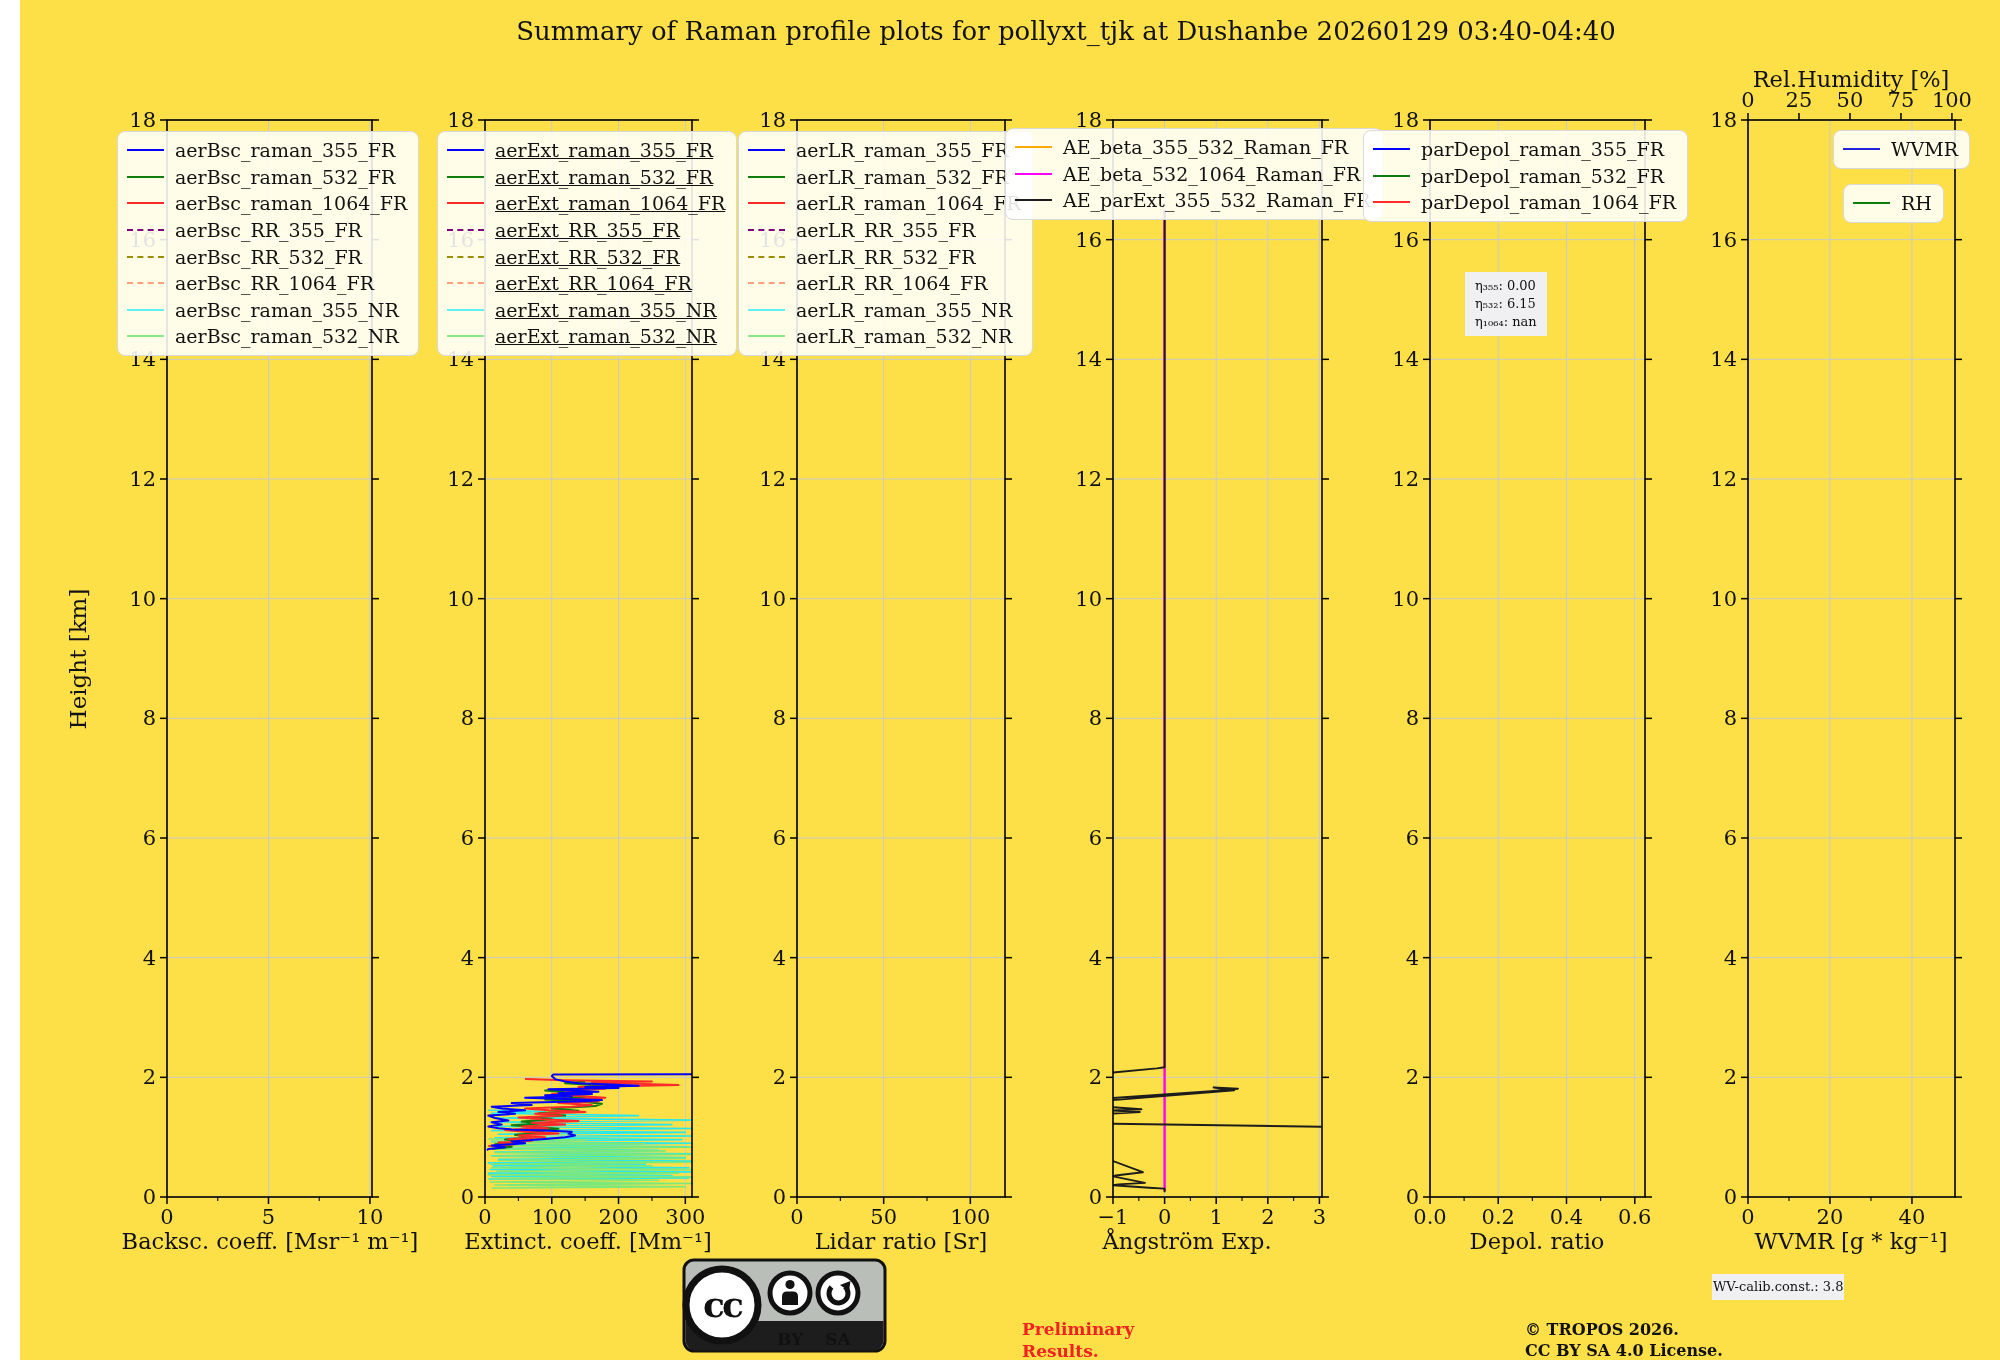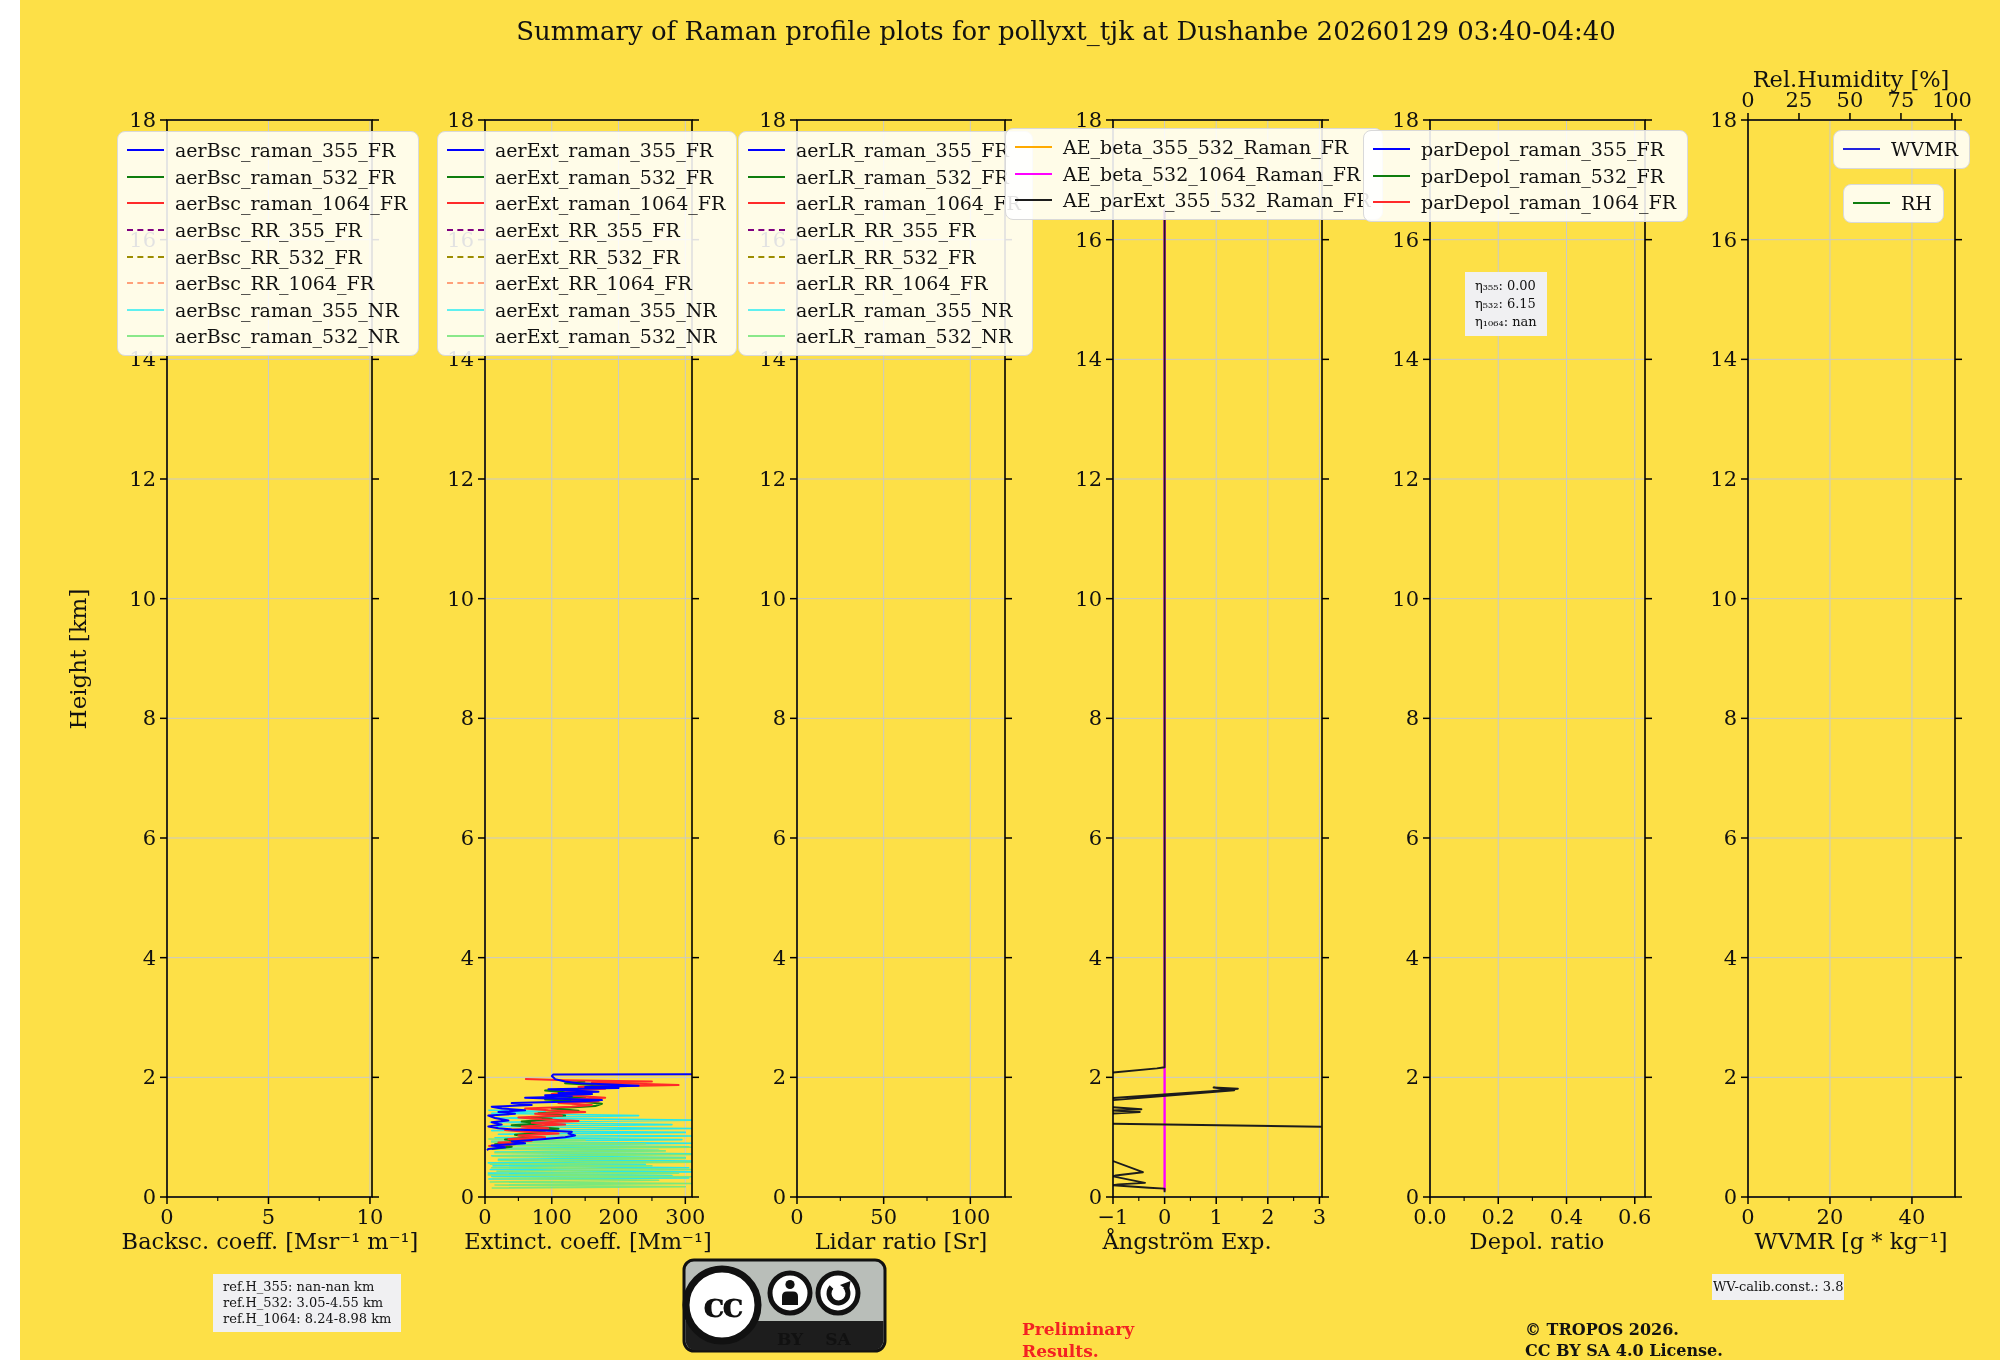--- a/index.html
+++ b/index.html
@@ -459,21 +459,21 @@
         </div>
         <div class="row">
           <span class="sample" style="border-top-color: rgb(95, 240, 240);"></span>
           <span>aerBsc_raman_355_NR</span>
         </div>
         <div class="row">
           <span class="sample" style="border-top-color: rgb(138, 232, 138);"></span>
           <span>aerBsc_raman_532_NR</span>
         </div>
       </div>
-      <div class="legend" style="left: 417px; top: 131px;">
+      <div class="legend" style="left: 417px; top: 131px; text-decoration: underline;">
         <div class="row">
           <span class="sample" style="border-top-color: rgb(0, 0, 255);"></span>
           <span>aerExt_raman_355_FR</span>
         </div>
         <div class="row">
           <span class="sample" style="border-top-color: rgb(14, 125, 14);"></span>
           <span>aerExt_raman_532_FR</span>
         </div>
         <div class="row">
           <span class="sample" style="border-top-color: rgb(255, 42, 42);"></span>
@@ -575,25 +575,20 @@
         </div>
       </div>
     </div>
 
   <div class="abs notebox eta-box">
     <div>η₃₅₅: 0.00</div>
     <div>η₅₃₂: 6.15</div>
     <div>η₁₀₆₄: nan</div>
   </div>
 
-  <div class="abs notebox ref-box">
-    <div>ref.H_355: nan-nan km</div>
-    <div>ref.H_532: 3.05-4.55 km</div>
-    <div>ref.H_1064: 8.24-8.98 km</div>
-  </div>
 
   <div class="abs notebox wv-box">WV-calib.const.: 3.8</div>
 
   <div class="abs prelim">
     <div>Preliminary</div>
     <div>Results.</div>
   </div>
 
   <div class="abs copyright">
     <div>© TROPOS 2026.</div>

